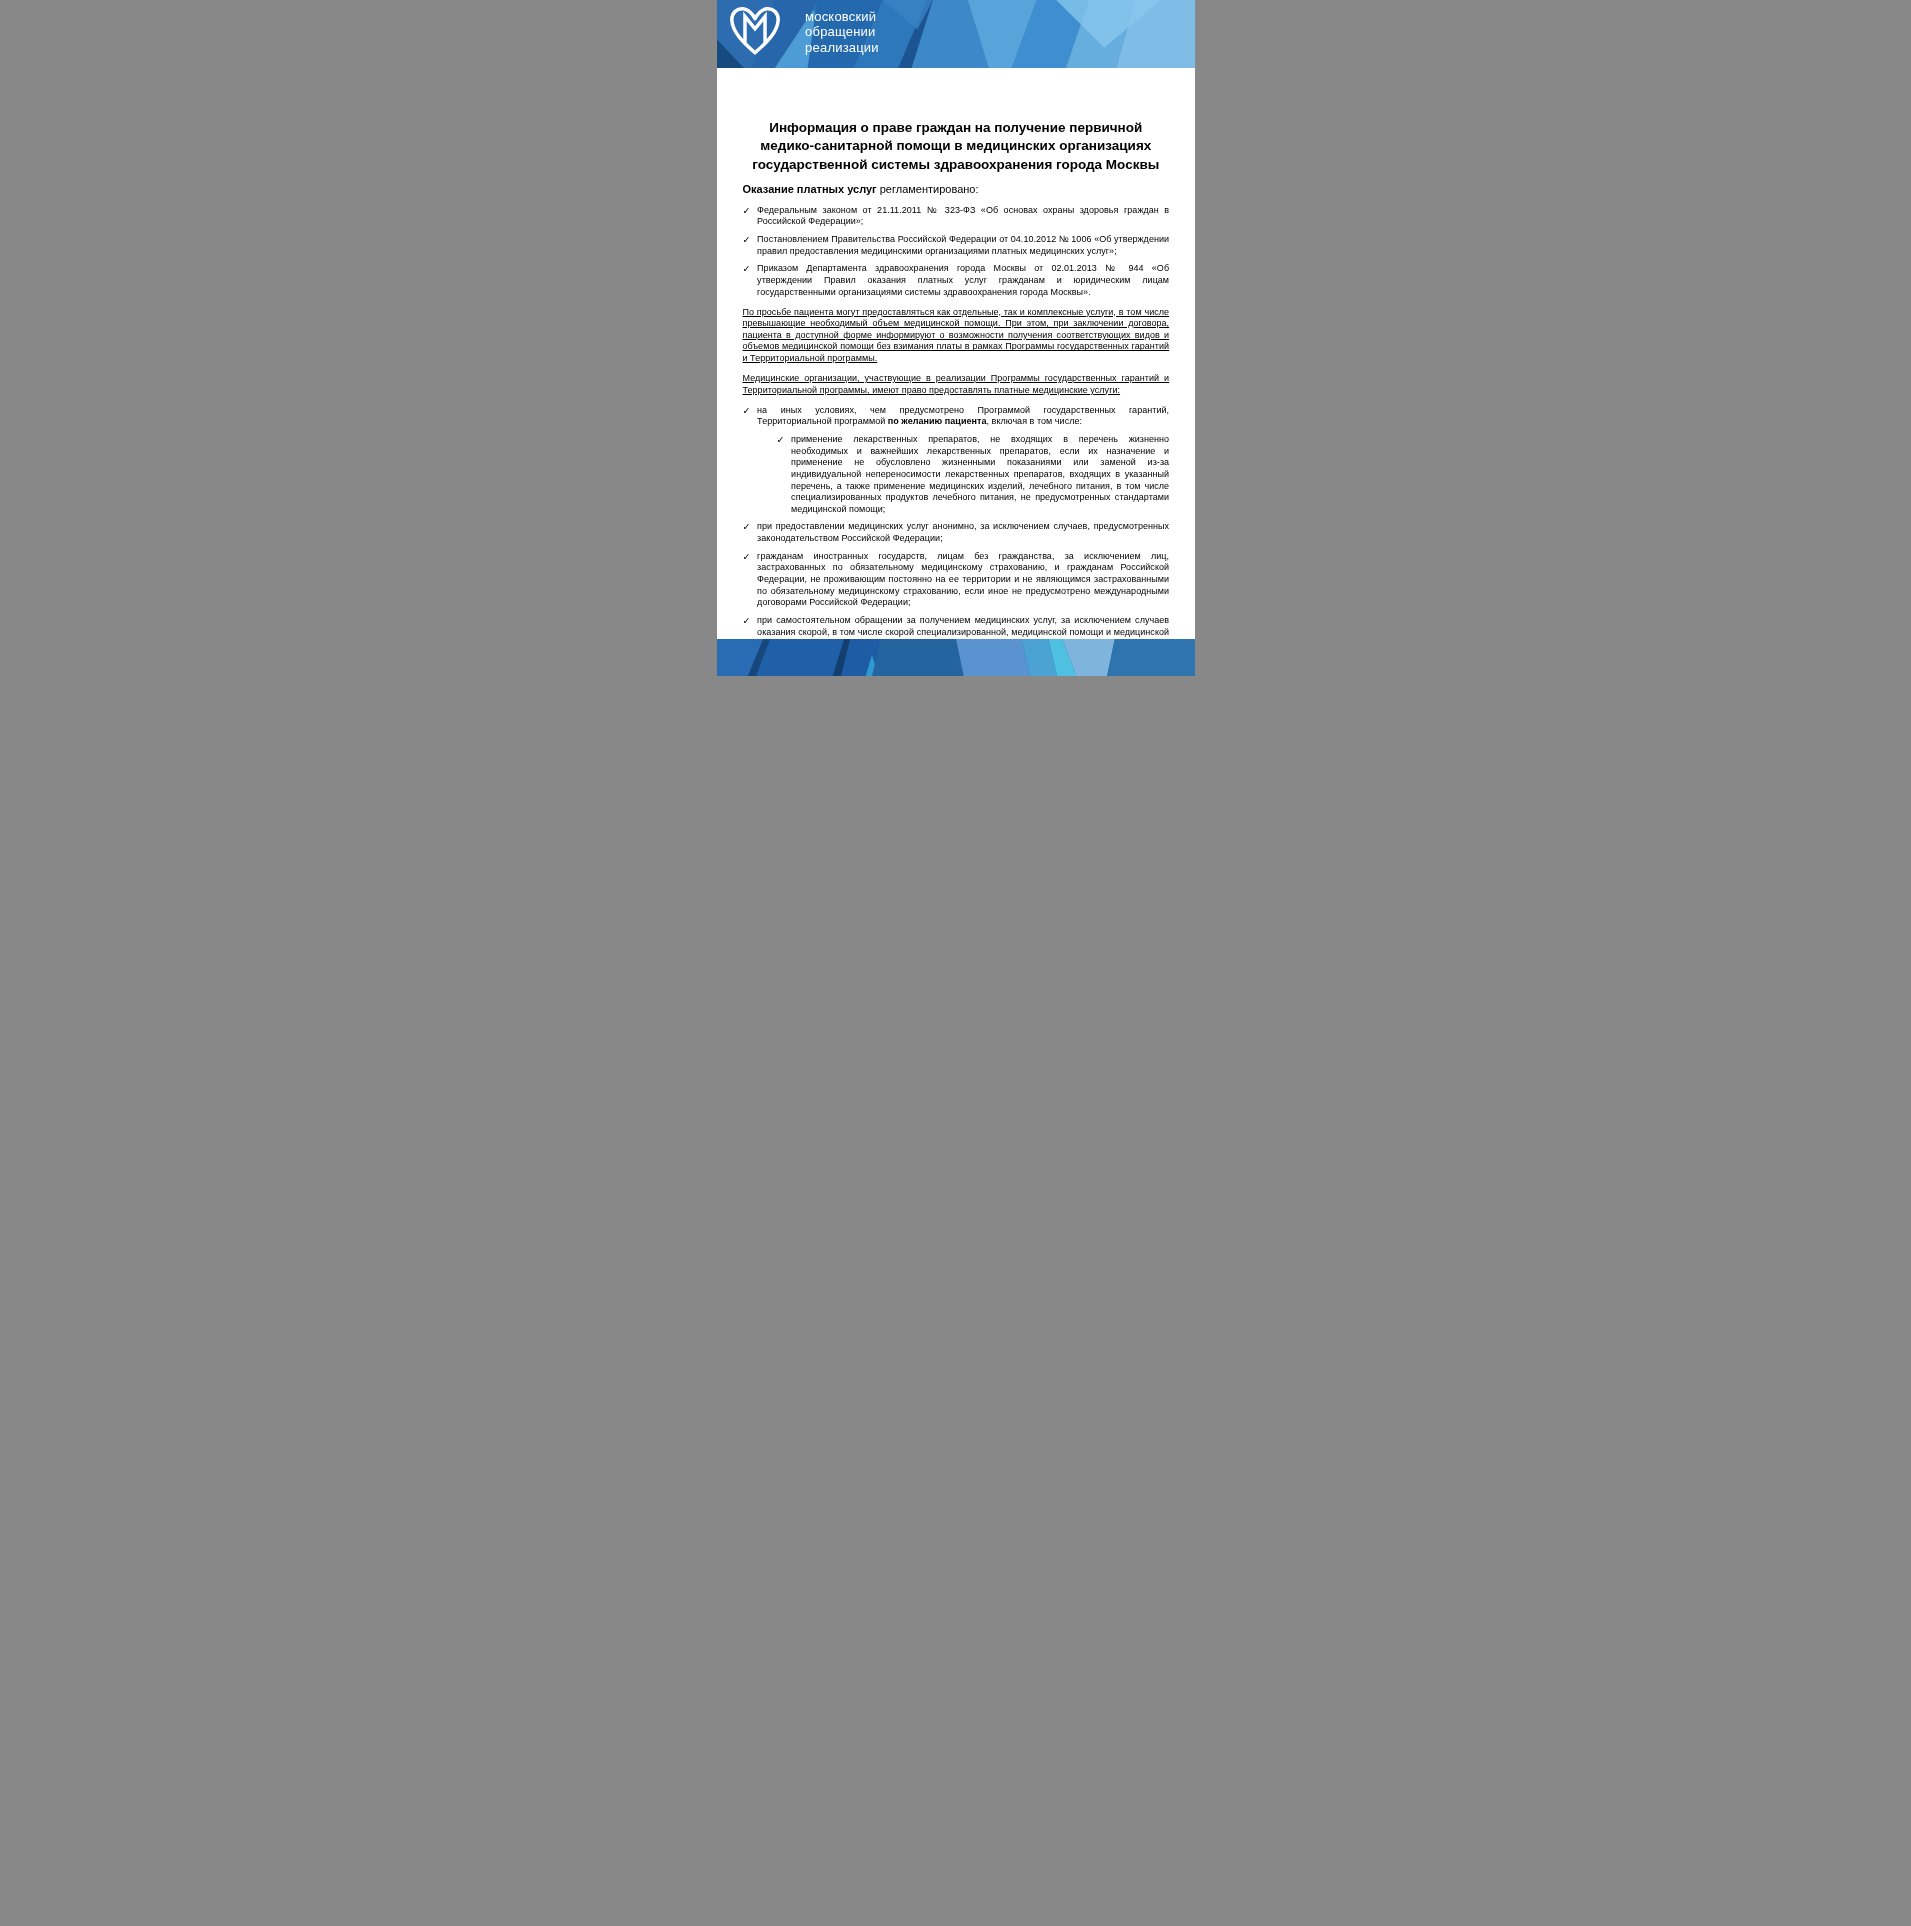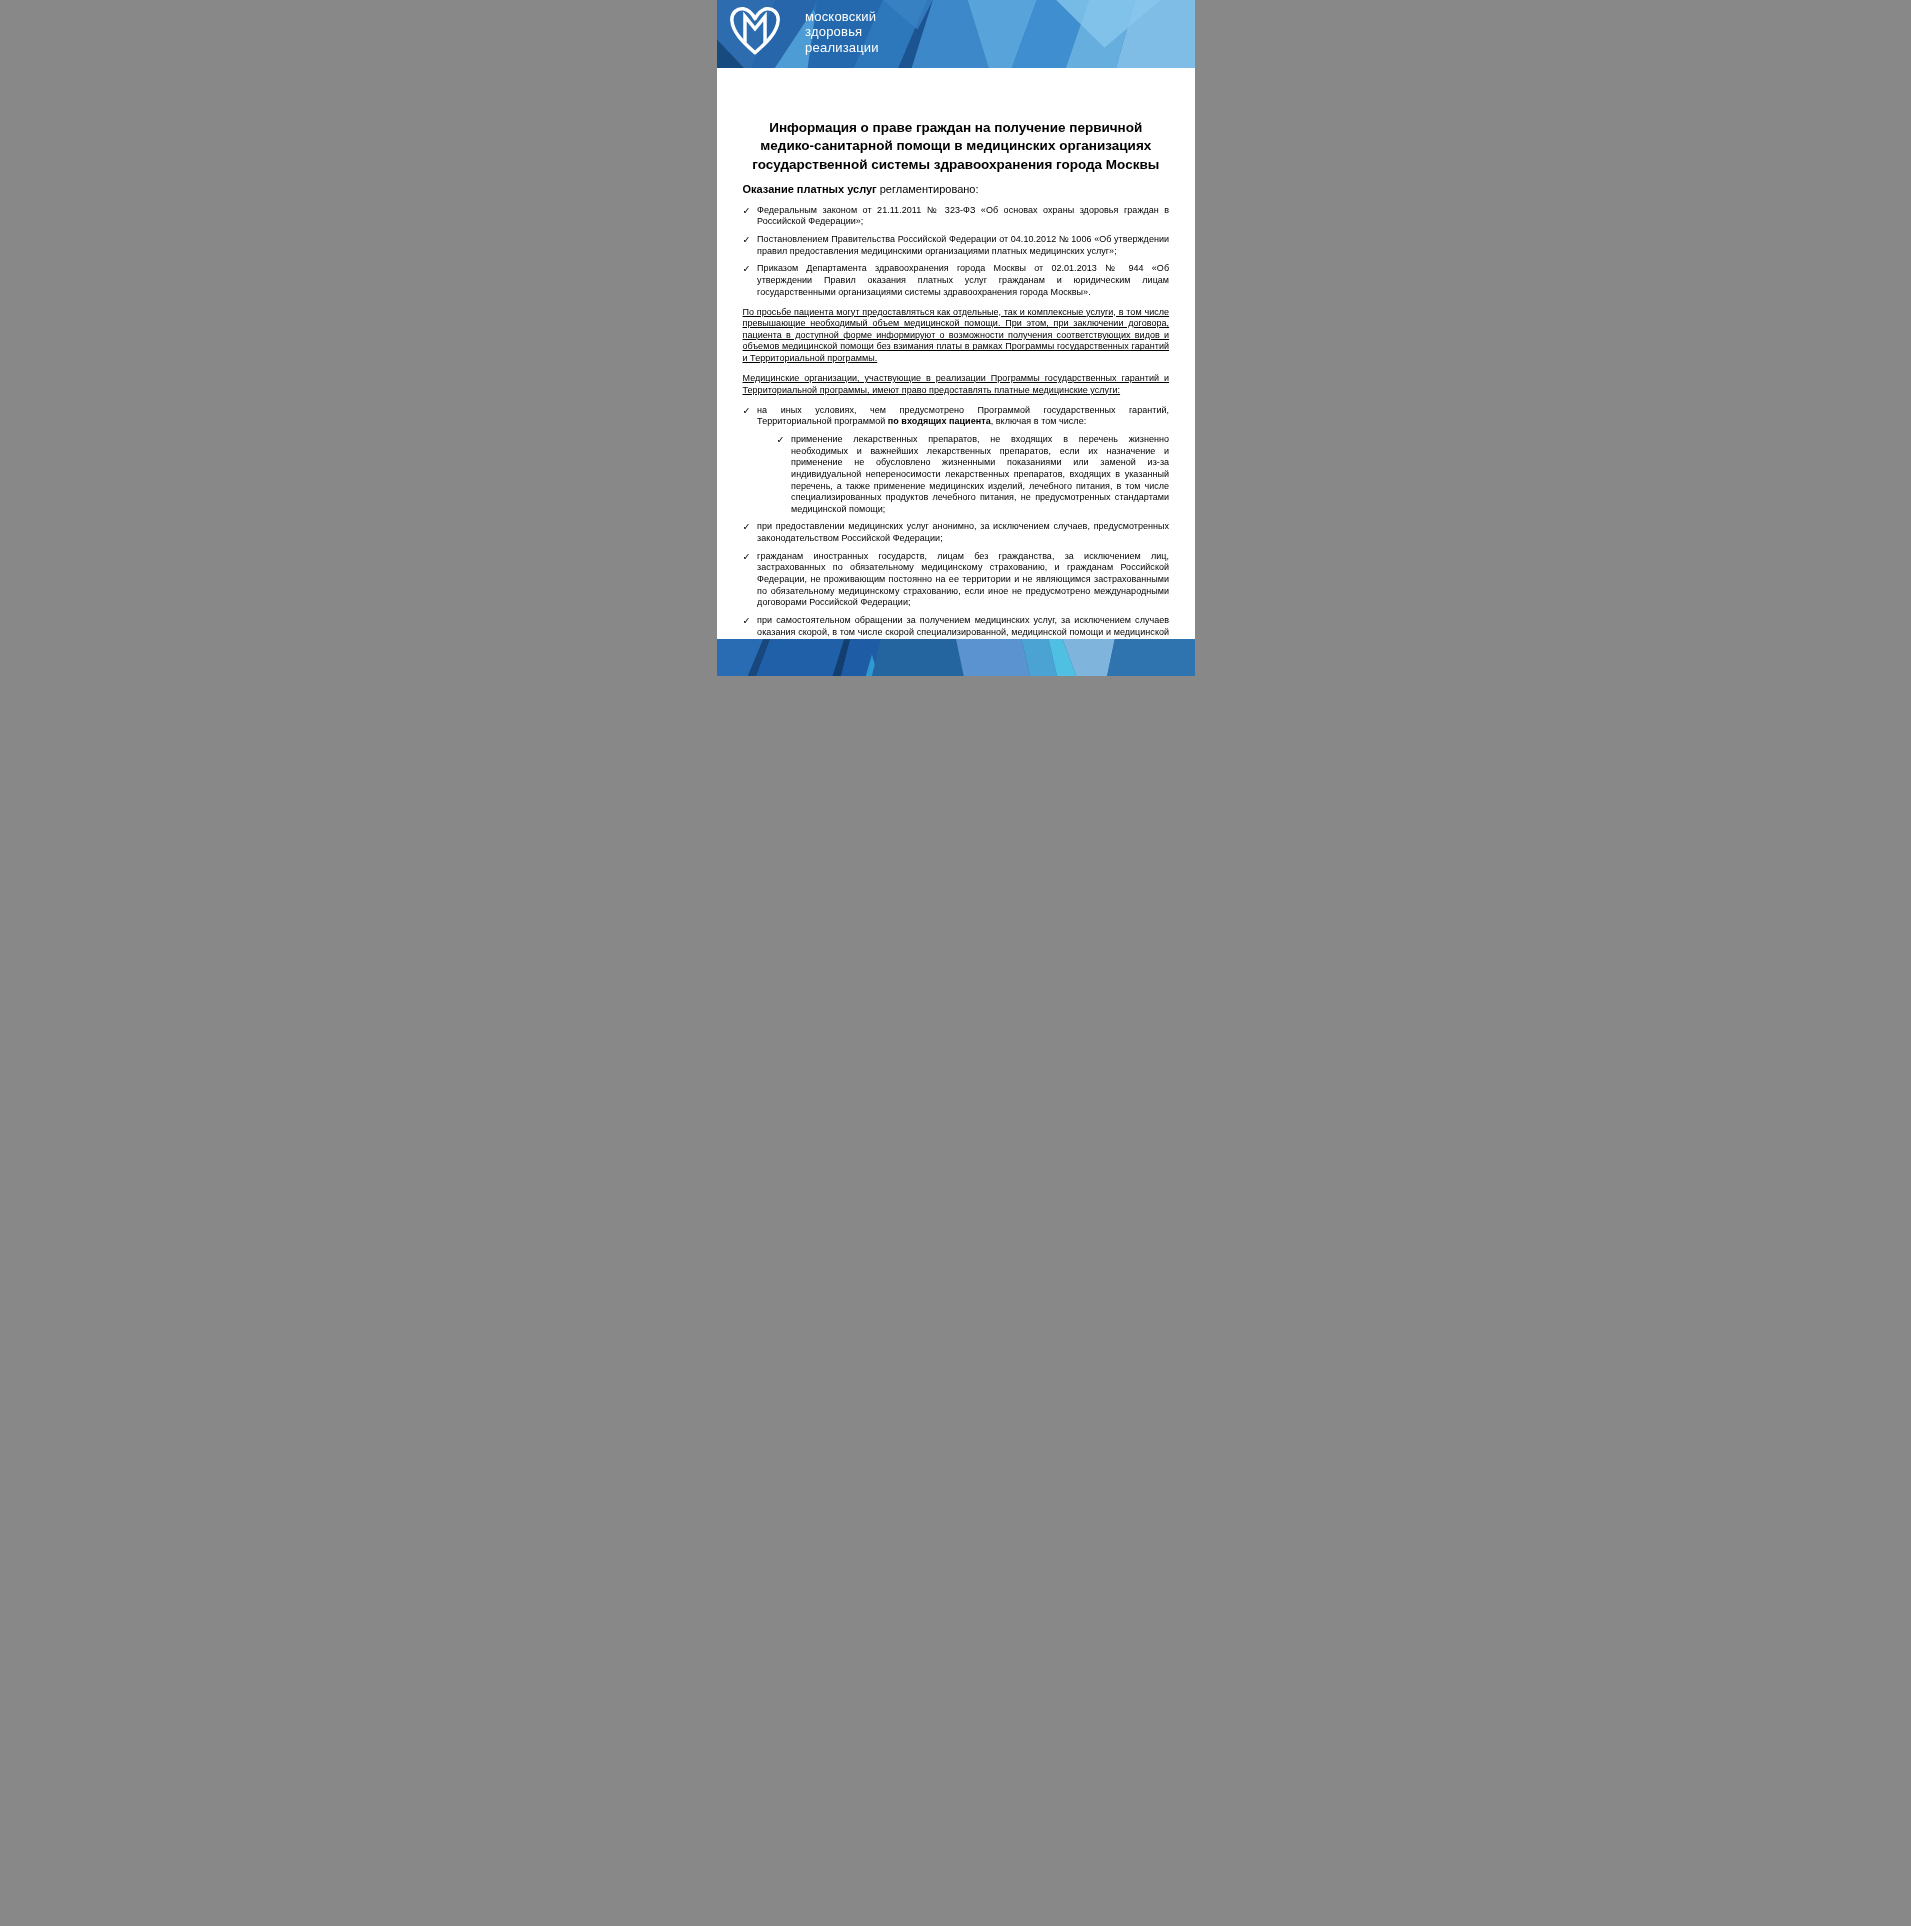--- a/index.html
+++ b/index.html
@@ -80,21 +80,21 @@
       <polygon points="880,0 1150,0 1005,145" fill="#8ac8ee" opacity="0.75"></polygon>
       <polygon points="430,0 560,0 520,90" fill="#3a82c4" opacity="0.8"></polygon>
     </svg>
     <div class="logo">
       <svg class="heart-icon" viewBox="0 0 140 134" aria-hidden="true">
         <path d="M70,126 C38,98 12,72 10,42 C9,22 24,10 40,12 C52,14 63,24 70,38 C77,24 88,14 100,12 C116,10 131,22 130,42 C128,72 102,98 70,126 Z" fill="none" stroke="#ffffff" stroke-width="9" stroke-linejoin="round"></path>
         <path d="M44,100 L44,32 L70,64 L96,32 L96,100" fill="none" stroke="#ffffff" stroke-width="9" stroke-linecap="butt" stroke-linejoin="miter"></path>
       </svg>
       <div class="logo-text">
         <div>московский</div>
-        <div>здоровья</div>
+        <div>обращении</div>
         <div>реализации</div>
       </div>
     </div>
   </header>
 
   <main class="content">
 
     <h1 class="title">Информация о праве граждан на получение первичной медико-санитарной помощи в медицинских организациях государственной системы здравоохранения города Москвы</h1>
 
     <p class="intro"><b>Оказание платных услуг</b><span> регламентировано:</span></p>
@@ -110,21 +110,21 @@
     <div class="li level1">
       <span class="check">✓</span>
       <p class="li-text">Приказом Департамента здравоохранения города Москвы от 02.01.2013 № 944 «Об утверждении Правил оказания платных услуг гражданам и юридическим лицам государственными организациями системы здравоохранения города Москвы».</p>
     </div>
 
     <p class="para">По просьбе пациента могут предоставляться как отдельные, так и комплексные услуги, в том числе превышающие необходимый объем медицинской помощи. При этом, при заключении договора, пациента в доступной форме информируют о возможности  получения соответствующих видов и объемов медицинской помощи без взимания платы  в рамках Программы государственных гарантий и Территориальной программы.</p>
     <p class="para">Медицинские организации, участвующие в реализации Программы государственных гарантий и Территориальной программы, имеют право предоставлять платные медицинские услуги:</p>
 
     <div class="li level1">
       <span class="check">✓</span>
-      <p class="li-text"><span>на иных условиях, чем предусмотрено Программой государственных гарантий, Территориальной программой </span><b>по входящих пациента</b><span>, включая в том числе:</span></p>
+      <p class="li-text"><span>на иных условиях, чем предусмотрено Программой государственных гарантий, Территориальной программой </span><b>по желанию пациента</b><span>, включая в том числе:</span></p>
     </div>
 
     <div class="li level2">
       <span class="check">✓</span>
       <p class="li-text">применение лекарственных препаратов, не входящих в перечень жизненно необходимых и важнейших лекарственных препаратов, если их назначение и применение не обусловлено жизненными показаниями или заменой из-за индивидуальной непереносимости лекарственных препаратов, входящих в указанный перечень, а также применение медицинских изделий, лечебного питания, в том числе специализированных продуктов лечебного питания, не предусмотренных стандартами медицинской помощи;</p>
     </div>
 
     <div class="li level1">
       <span class="check">✓</span>
       <p class="li-text">при предоставлении медицинских услуг анонимно, за исключением случаев, предусмотренных законодательством Российской Федерации;</p>

